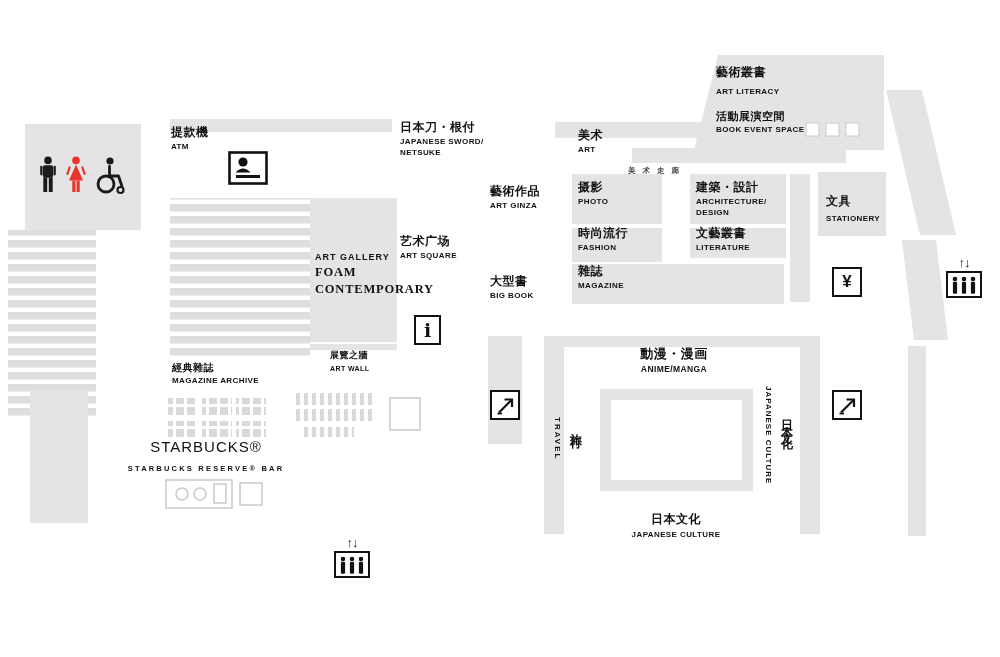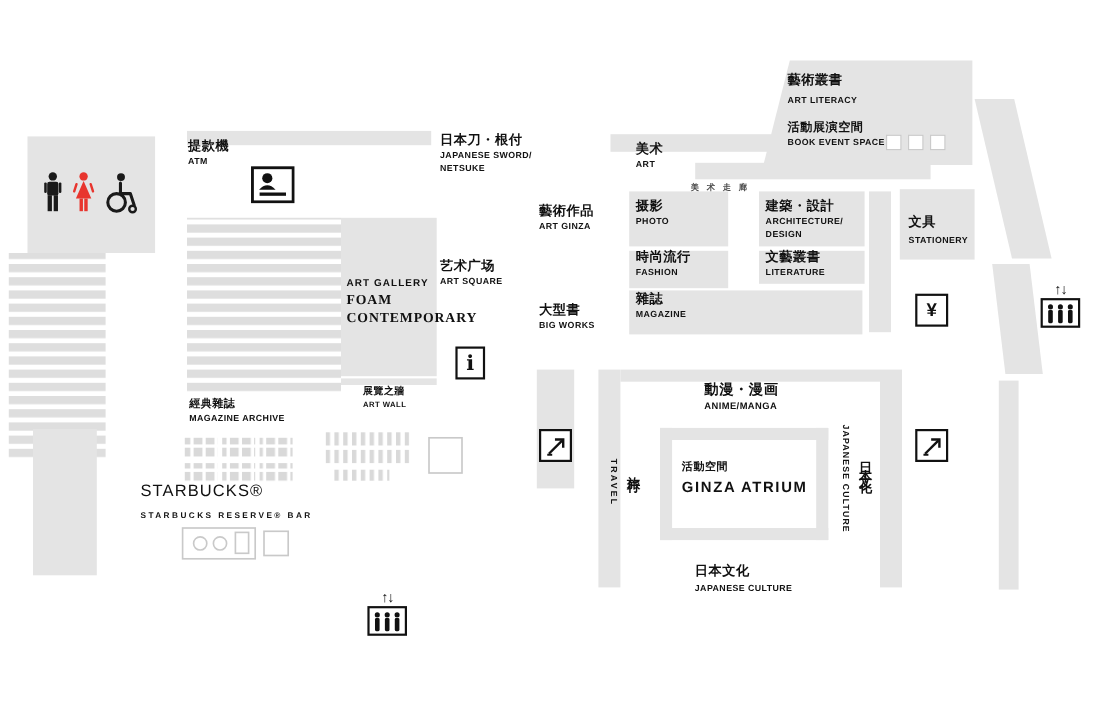--- a/index.html
+++ b/index.html
@@ -8,21 +8,21 @@
     font-family:"Liberation Sans","DejaVu Sans",sans-serif; color:#111;
     overflow:hidden;
   }
   svg.base { position:absolute; left:0; top:0; }
 
   .label { position:absolute; }
   .zh { display:block; font-weight:700; font-size:12px; line-height:1.1; letter-spacing:.5px; }
   .en { display:block; font-weight:700; font-size:8px;  line-height:1.3; letter-spacing:.4px; margin-top:3px; white-space:pre-line; }
   .zh-sm { font-size:9px; }  .en-sm { font-size:7px; }
   .zh-md { font-size:10px; }
-  .centered { transform:translateX(-50%); text-align:left; }
+  .centered { transform:translateX(-50%); text-align:center; }
 
   .corridor { font-weight:700; font-size:7.5px; letter-spacing:7px; color:#4a4a4a; white-space:nowrap; }
 
   .foam-sm  { display:block; font-weight:700; font-size:9px;    letter-spacing:1px;  line-height:1.2; }
   .foam-big { display:block; font-weight:700; font-size:12.5px; letter-spacing:.8px; line-height:1.25; margin-top:2px;font-family:Liberation Serif, serif; }
 
   .sbux-name { display:block; font-weight:400; font-size:15px;  letter-spacing:1px; }
   .sbux-sub  { display:block; font-weight:700; font-size:7.5px; letter-spacing:2.2px; margin-top:9px; white-space:nowrap; }
 
   .atrium-en { font-size:13.5px !important; letter-spacing:1.5px !important; margin-top:4px; }
@@ -289,21 +289,21 @@
   </div>
 
   <div class="label" style="left:315px;top:252px">
     <span class="foam-sm">ART GALLERY</span>
     <span class="foam-big">FOAM</span>
     <span class="foam-big">CONTEMPORARY</span>
   </div>
 
   <div class="label" style="left:490px;top:275px">
     <span class="zh">大型書</span>
-    <span class="en">BIG WORKS</span>
+    <span class="en">BIG BOOK</span>
   </div>
 
   <div class="label" style="left:578px;top:265px">
     <span class="zh">雜誌</span>
     <span class="en">MAGAZINE</span>
   </div>
 
   <div class="label" style="left:330px;top:351px">
     <span class="zh zh-sm">展覽之牆</span>
     <span class="en en-sm">ART WALL</span>
@@ -322,24 +322,20 @@
   <div class="label centered" style="left:674px;top:347px">
     <span class="zh" style="font-size:13px">動漫・漫画</span>
     <span class="en" style="font-size:8.5px">ANIME/MANGA</span>
   </div>
 
   <div class="v-wrap" style="left:553px;top:417px">
     <span class="v-en">TRAVEL</span>
     <span class="v-zh" style="margin-top:6px">旅行</span>
   </div>
 
-  <div class="label centered" style="left:677px;top:419px">
-    <span class="zh zh-md">活動空間</span>
-    <span class="en atrium-en">GINZA ATRIUM</span>
-  </div>
 
   <div class="v-wrap" style="left:764px;top:386px">
     <span class="v-en tight">JAPANESE CULTURE</span>
     <span class="v-zh" style="margin-top:24px;letter-spacing:6px">日本文化</span>
   </div>
 
   <div class="label centered" style="left:676px;top:513px">
     <span class="zh">日本文化</span>
     <span class="en" style="margin-top:4px">JAPANESE CULTURE</span>
   </div>

